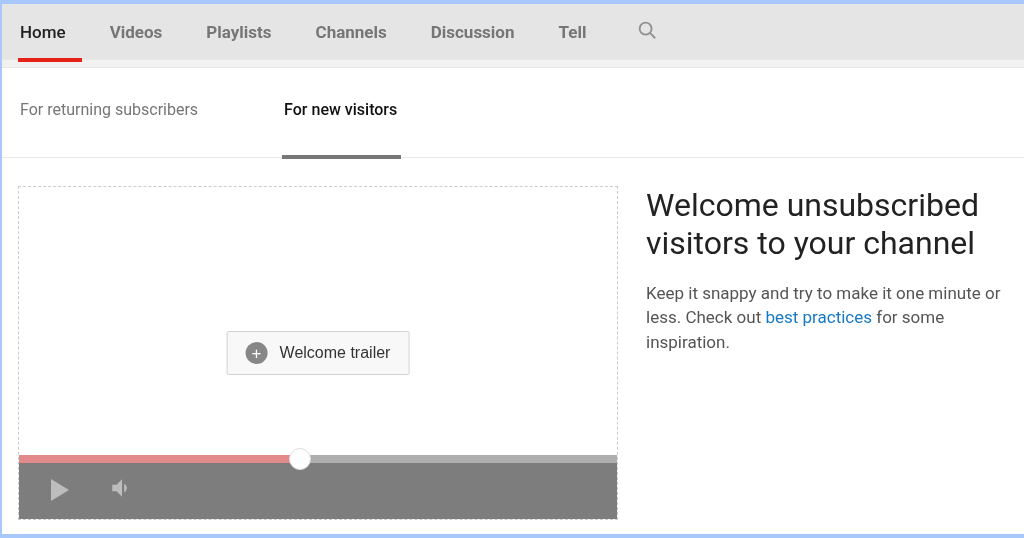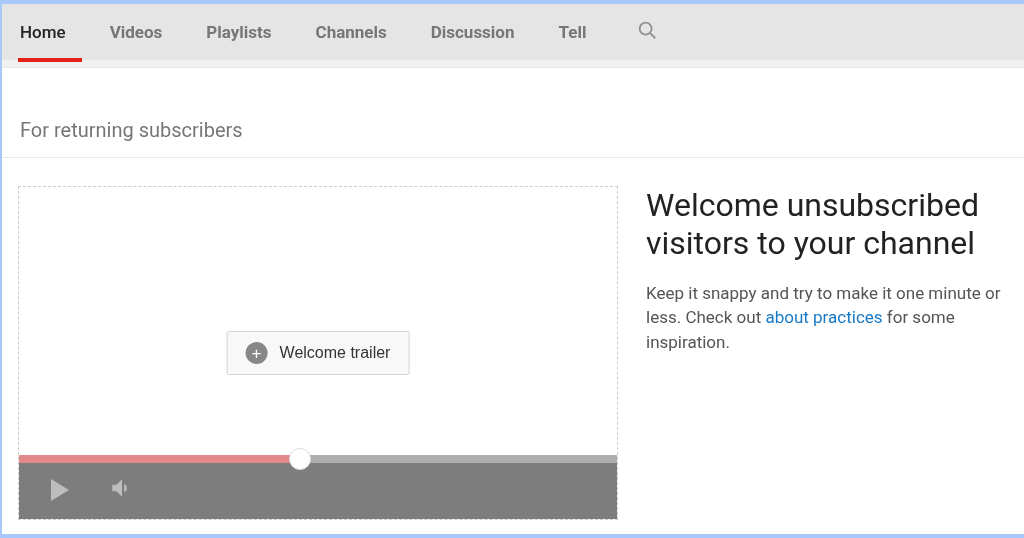--- a/index.html
+++ b/index.html
@@ -59,26 +59,26 @@
       display: flex;
       padding: 0 16px;
       height: 58px;
       margin-top: 32px;
       border-bottom: 1px solid #e8e8e8;
       align-items: center;
     }
     .sub-tab {
       padding: 0 4px 16px 2px;
       margin-right: 80px;
-      font-size: 20px;
+      font-size: 16px;
       color: #767676;
       cursor: pointer;
       height: 58px;
       display: flex;
-      align-items: flex-end;
+      align-items: flex-start;
       position: relative;
     }
     .sub-tab.active {
       color: #111;
       font-weight: 500;
     }
     .sub-tab.active::after {
       content: '';
       position: absolute;
       bottom: -1px;
@@ -227,20 +227,23 @@
       <circle cx="10.5" cy="10.5" r="6.5"></circle>
         <line x1="21" y1="21" x2="15.2" y2="15.2"></line>
     </svg>
   </span>
 </div>
 <div class="band"></div>
 
 <div class="sub-tabs">
   <div class="sub-tab">
       <span>For returning subscribers</span>
+    </div>
+  <div class="sub-tab active">
+      <span>For new visitors</span>
     </div>
 </div>
 
 <div class="content">
   <div class="video-area">
     <button class="trailer-btn">
       <span class="plus-circle">+</span>
       <span>Welcome trailer</span>
     </button>
     <div class="player-bar">
@@ -255,16 +258,16 @@
             <path d="M3 9v6h4l5 5V4L7 9H3z"></path>
             <path d="M16.5 12a4.5 4.5 0 0 0-2.5-4v8a4.5 4.5 0 0 0 2.5-4z"></path>
           </svg>
         </span>
       </div>
     </div>
   </div>
   <div class="sidebar">
     <h2>Welcome unsubscribed visitors to your channel</h2>
     <p>
-      <span>Keep it snappy and try to make it one minute or less. Check out </span><span class="link">about practices</span><span> for some inspiration.</span>
+      <span>Keep it snappy and try to make it one minute or less. Check out </span><span class="link">best practices</span><span> for some inspiration.</span>
     </p>
   </div>
 </div>
 
 </body></html>

